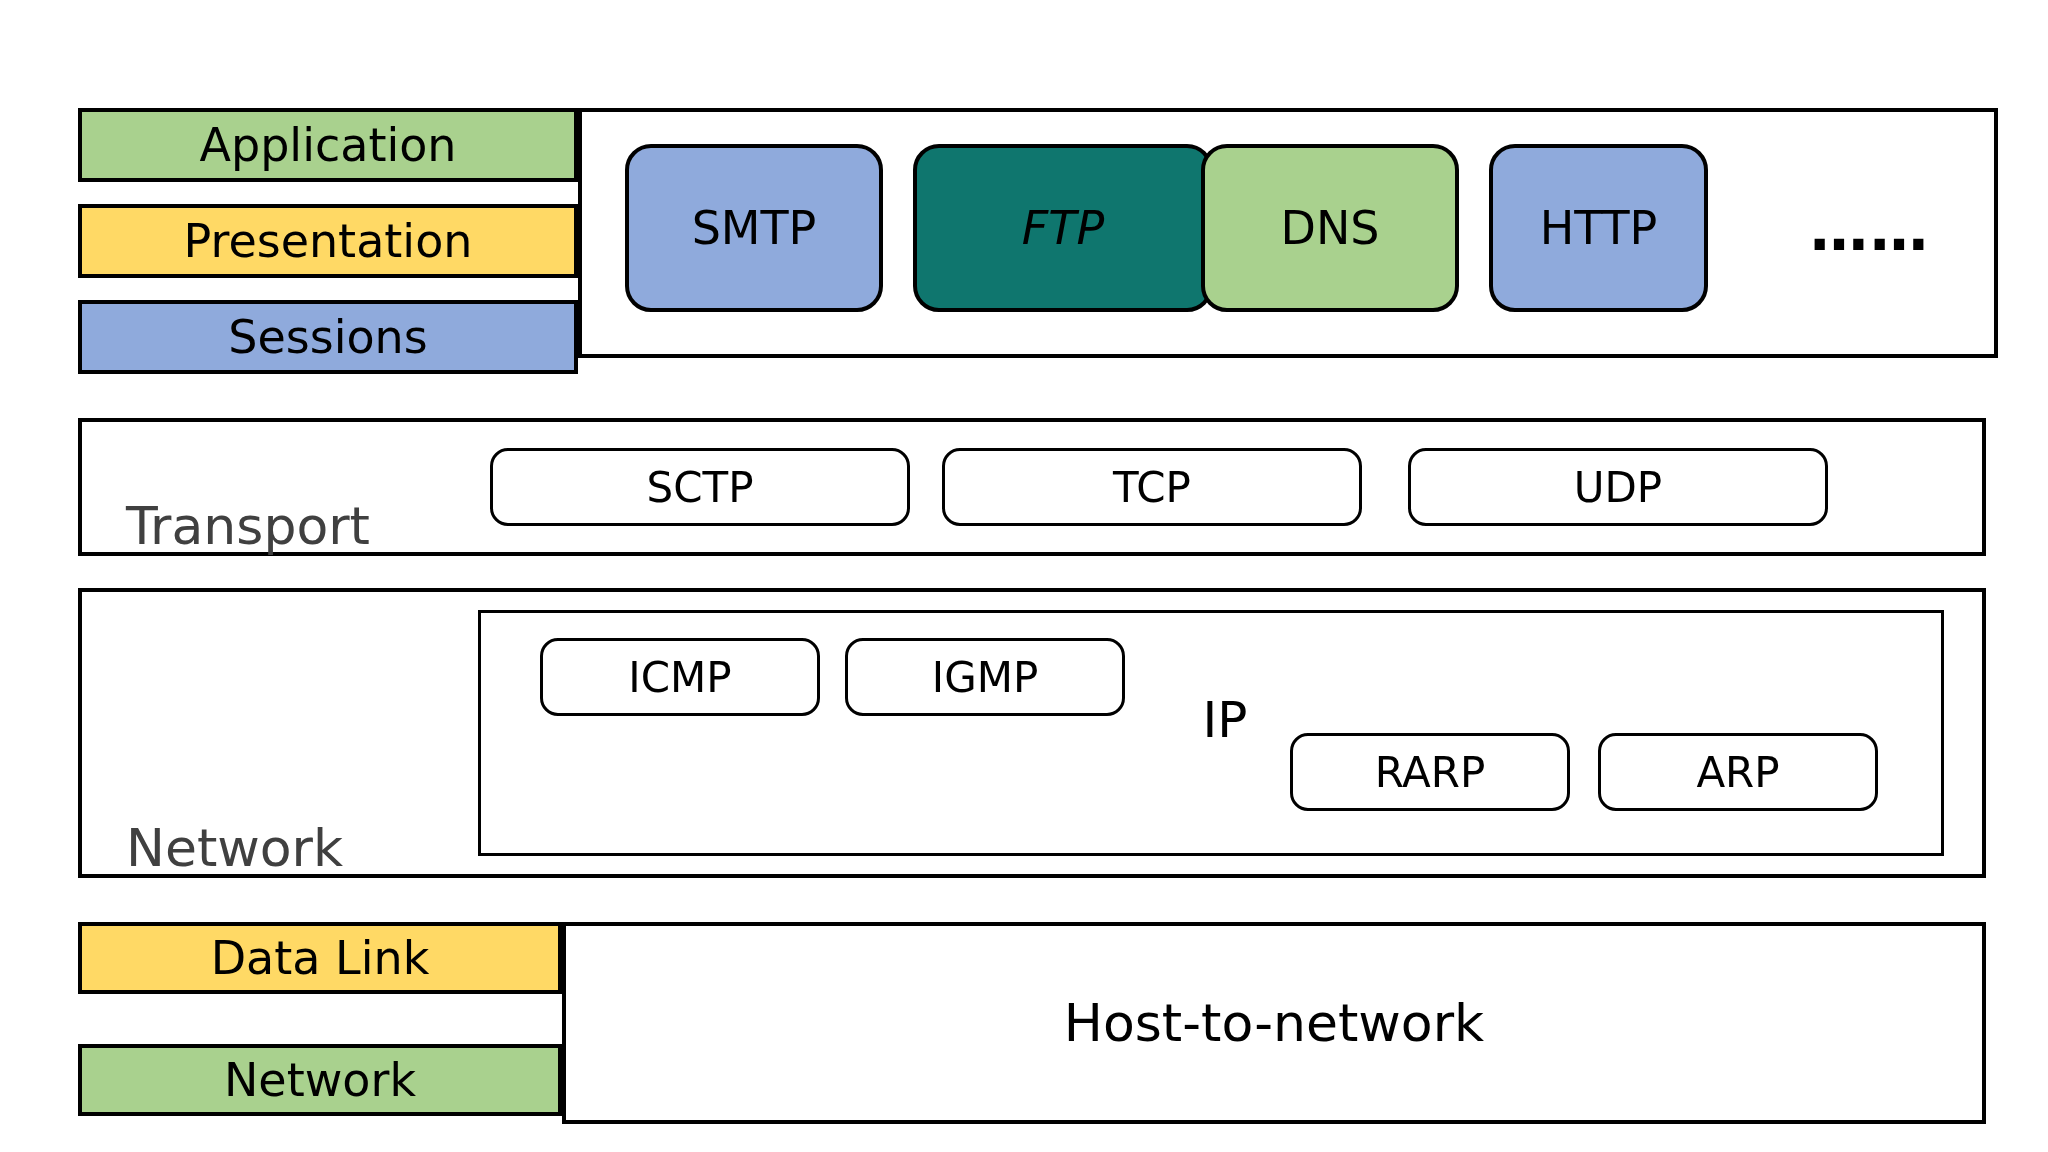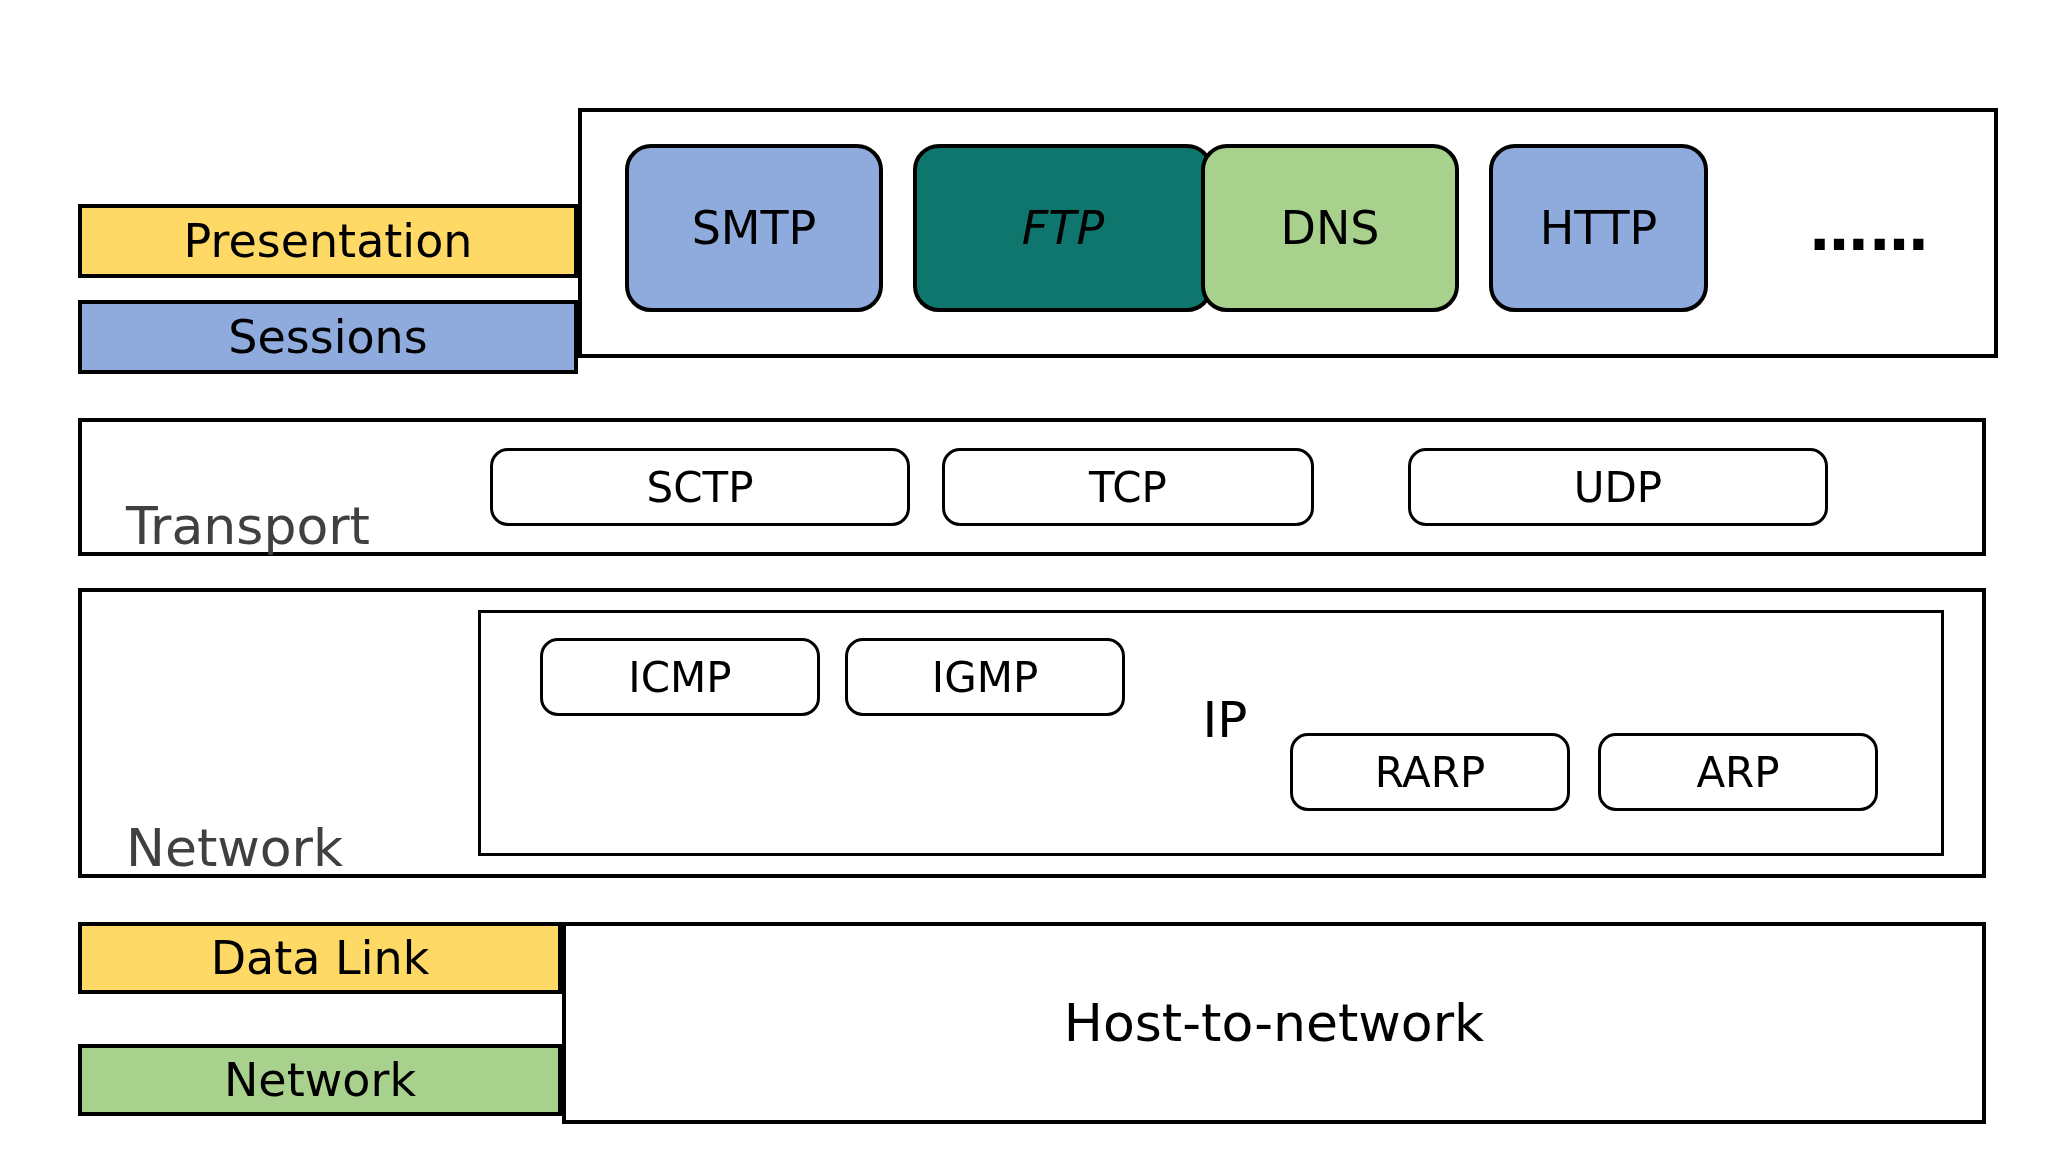--- a/index.html
+++ b/index.html
@@ -93,21 +93,21 @@
   #p-ftp  { left: 913px;  top: 144px; width: 300px; height: 168px; background: #0f766e; font-style: italic; }
   #p-dns  { left: 1201px; top: 144px; width: 258px; height: 168px; background: #A9D18E; }
   #p-http { left: 1489px; top: 144px; width: 219px; height: 168px; background: #8FAADC; align-items: center; }
   #dots-app { left: 1810px; top: 200px; width: 150px; height: 60px;
               display:flex; align-items:center; justify-content:flex-start; }
 
   
   #transport-outer { left: 78px; top: 418px; width: 1908px; height: 138px; }
   #lbl-transport   { left: 96px; top: 418px; width: 380px; height: 138px; padding-left: 30px; }
   #p-sctp { left: 490px;  top: 448px; width: 420px; height: 78px; }
-  #p-tcp  { left: 942px;  top: 448px; width: 372px; height: 78px; }
+  #p-tcp  { left: 942px;  top: 448px; width: 420px; height: 78px; }
   #p-udp  { left: 1408px; top: 448px; width: 420px; height: 78px; }
 
   
   #network-outer { left: 78px; top: 588px; width: 1908px; height: 290px; }
   #lbl-network   { left: 96px; top: 588px; width: 380px; height: 290px; padding-left: 30px; }
   #ip-inner-box  { left: 478px; top: 610px; width: 1466px; height: 246px; }
   #p-icmp { left: 540px;  top: 638px; width: 280px; height: 78px; }
   #p-igmp { left: 845px;  top: 638px; width: 280px; height: 78px; }
   #lbl-ip { left: 1165px; top: 690px; width: 120px; height: 60px;
             display:flex; align-items:center; justify-content:center; }
@@ -121,20 +121,23 @@
   #lbl-h2n    { left: 562px; top: 922px; width: 1424px; height: 202px;
                 display:flex; align-items:center; justify-content:center; }
 </style>
 </head>
 <body>
 
 <div id="stage">
 
   <div class="abs outer-box" id="app-outer"></div>
 
+  <div class="abs band fs-band" id="band-app">
+    <span>Application</span>
+  </div>
 
   <div class="abs band fs-band" id="band-pres">
     <span>Presentation</span>
   </div>
 
   <div class="abs band fs-band" id="band-sess">
     <span>Sessions</span>
   </div>
 
   <div class="abs proto-round fs-proto-app" id="p-smtp">

